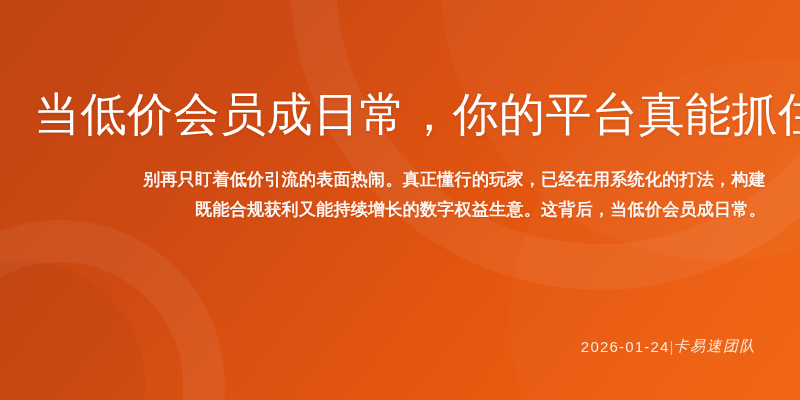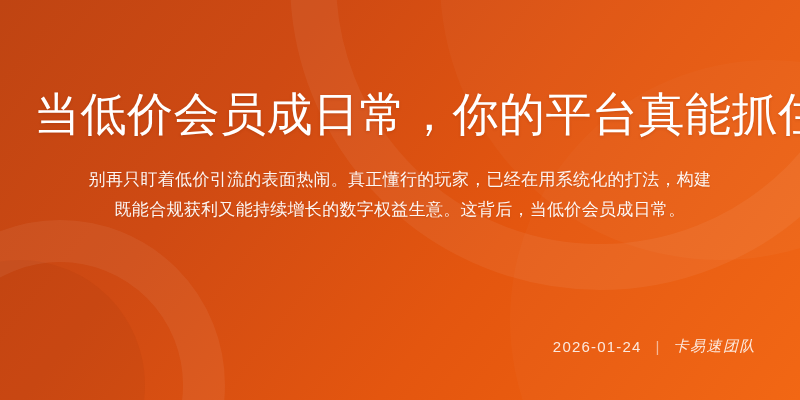--- a/index.html
+++ b/index.html
@@ -89,40 +89,39 @@
     letter-spacing: 0.5px;
     text-shadow: 0 1px 3px rgba(120, 35, 0, 0.22);
   }
   .headline .hl-line {
     display: block;
     white-space: nowrap;
   }
   .subtitle {
     margin: 0;
     padding-top: 22px;
-    text-align: center;
+    text-align: right;
     color: rgba(255, 255, 255, 0.95);
     font-size: 17px;
     line-height: 30px;
-    font-weight: 400;
+    font-weight: 700;
     letter-spacing: 0.3px;
     text-shadow: 0 1px 2px rgba(120, 35, 0, 0.18);
   }
   .subtitle .sub-line {
     display: block;
     white-space: nowrap;
   }
 
   .meta {
     position: absolute;
     right: 44px;
     bottom: 44px;
     display: flex;
     align-items: center;
-    gap: 14px;
     color: rgba(255, 255, 255, 0.86);
     font-size: 15px;
     letter-spacing: 1.2px;
   }
   .meta-sep {
     color: rgba(255, 255, 255, 0.55);
     font-size: 15px;
     letter-spacing: 0;
   }
   .meta-author {

